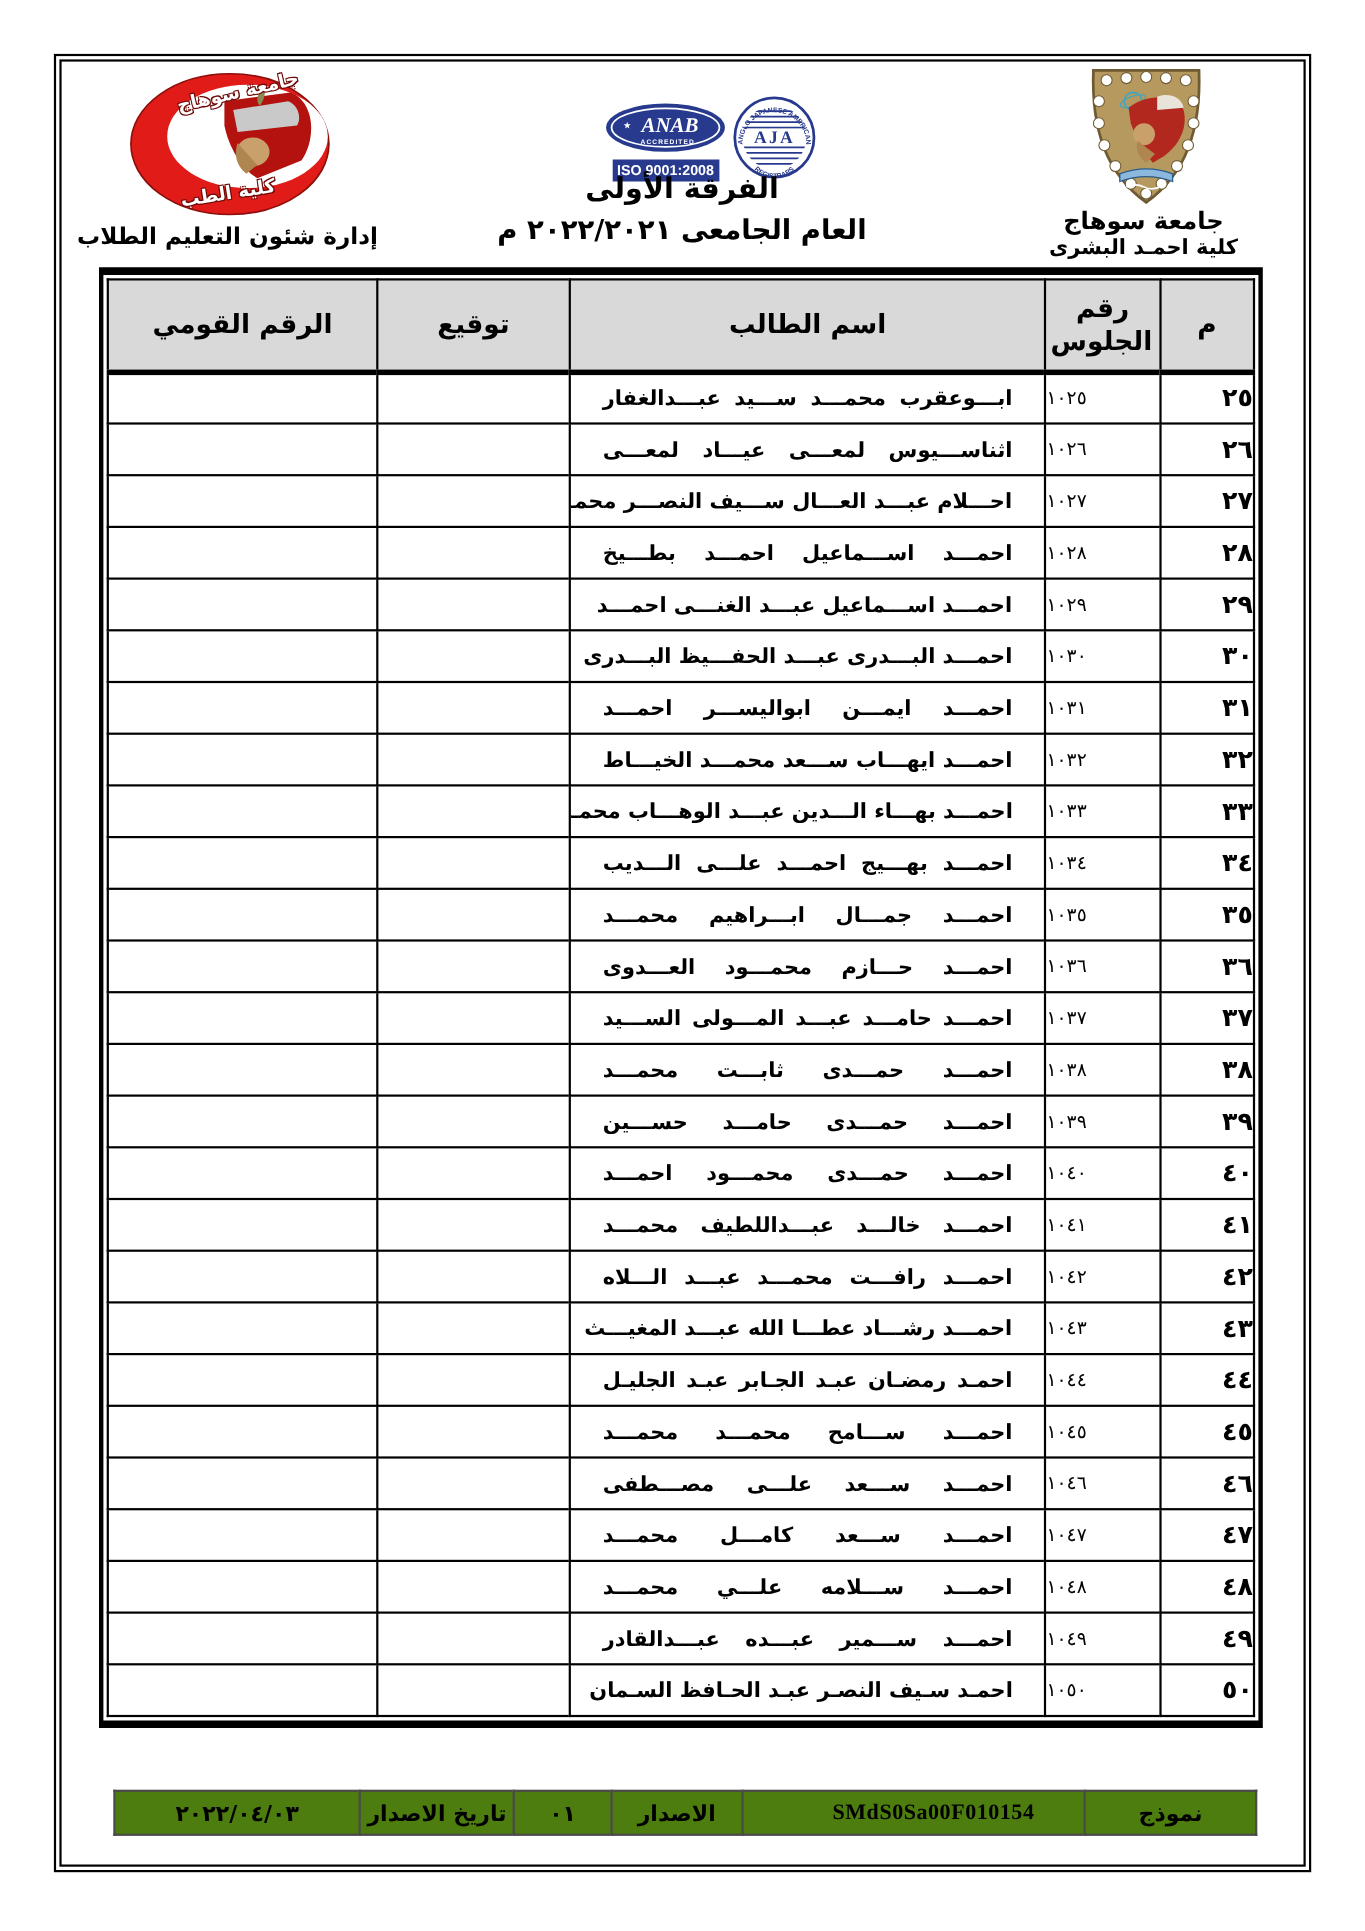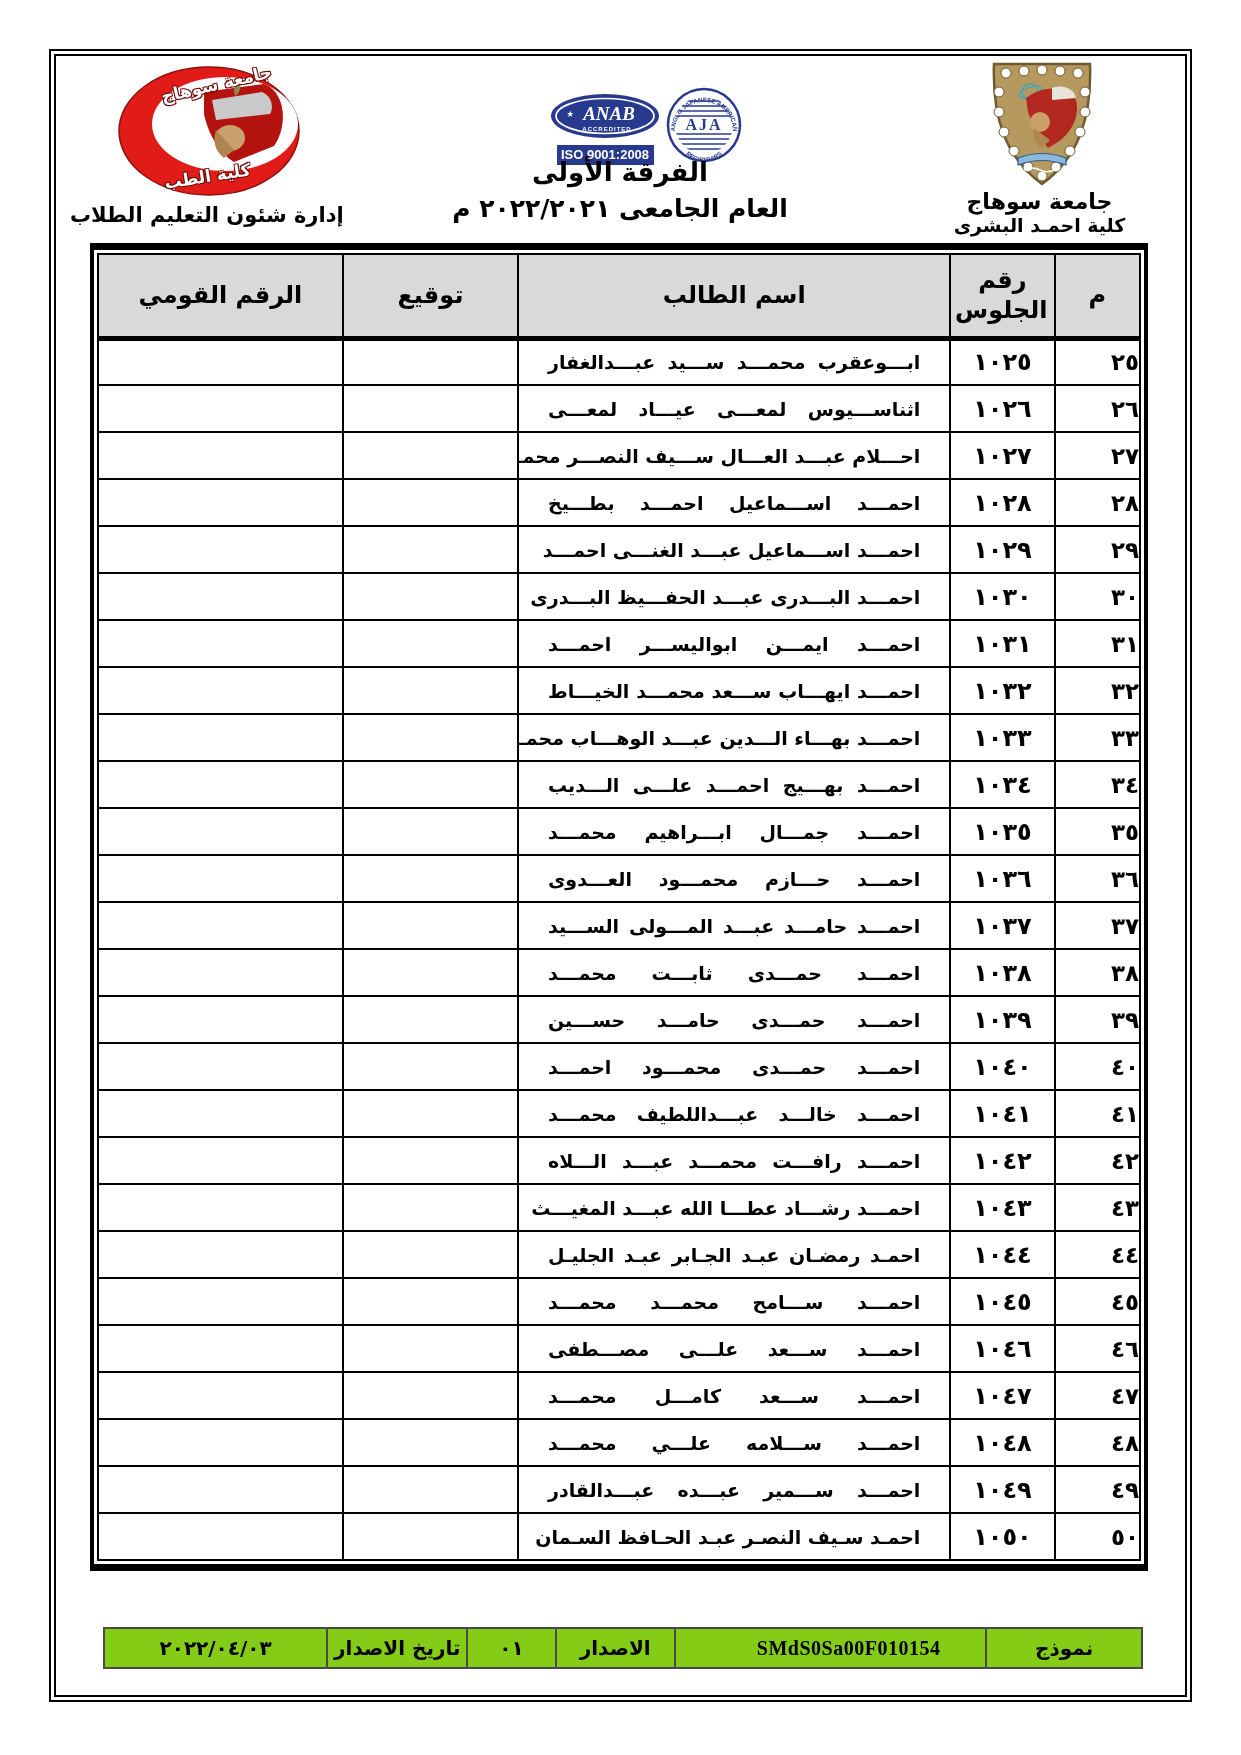--- a/index.html
+++ b/index.html
@@ -49,36 +49,36 @@
   }
   table.students { width:100%; border-collapse:collapse; table-layout:fixed; }
   table.students th, table.students td { border:2px solid #000; vertical-align:middle; }
   table.students th {
     background:#d9d9d9; border-bottom:5px solid #000;
     font-weight:bold; font-size:24px; height:84px; text-align:center;
   }
   th.h-seat { font-size:22px; line-height:1.25; padding:0 6px; }
   table.students td { height:47px; }
   td.c-serial { font-weight:bold; font-size:23px; letter-spacing:2px; }
-  td.c-seat   { text-align:center; font-weight:bold; font-size:24px; letter-spacing:4px; }
+  td.c-seat   { text-align:left; font-weight:normal; font-size:17px; letter-spacing:4px; }
   td.c-name   {
     font-weight:bold; font-size:19px; padding:0 29px;
     white-space:nowrap; overflow:hidden;
     text-align:justify; text-align-last:justify;
   }
   col.w-serial { width:8.2%; }  col.w-seat { width:10%; }
   col.w-name   { width:41.5%; } col.w-sign { width:16.8%; }
   col.w-nid    { width:23.5%; }
 
   
   .footer-wrap { position:absolute; left:103px; top:1627px; width:1040px; }
   table.footer { width:100%; border-collapse:collapse; table-layout:fixed; }
   table.footer td {
     border:2px solid #4a4a4a; height:40px; text-align:center;
-    font-weight:bold; font-size:20px; vertical-align:middle; background:#84cc16;
+    font-weight:bold; font-size:20px; vertical-align:middle; background:#4d7c0f;
   }
   td.f-code { direction:ltr; font-family:"Liberation Serif", serif;
     font-size:25px; letter-spacing:0.5px;padding-left:36px; }
   td.f-date { letter-spacing:1px; }
 
   svg text { font-weight:bold; }
 </style>
 </head>
 <body>
 

